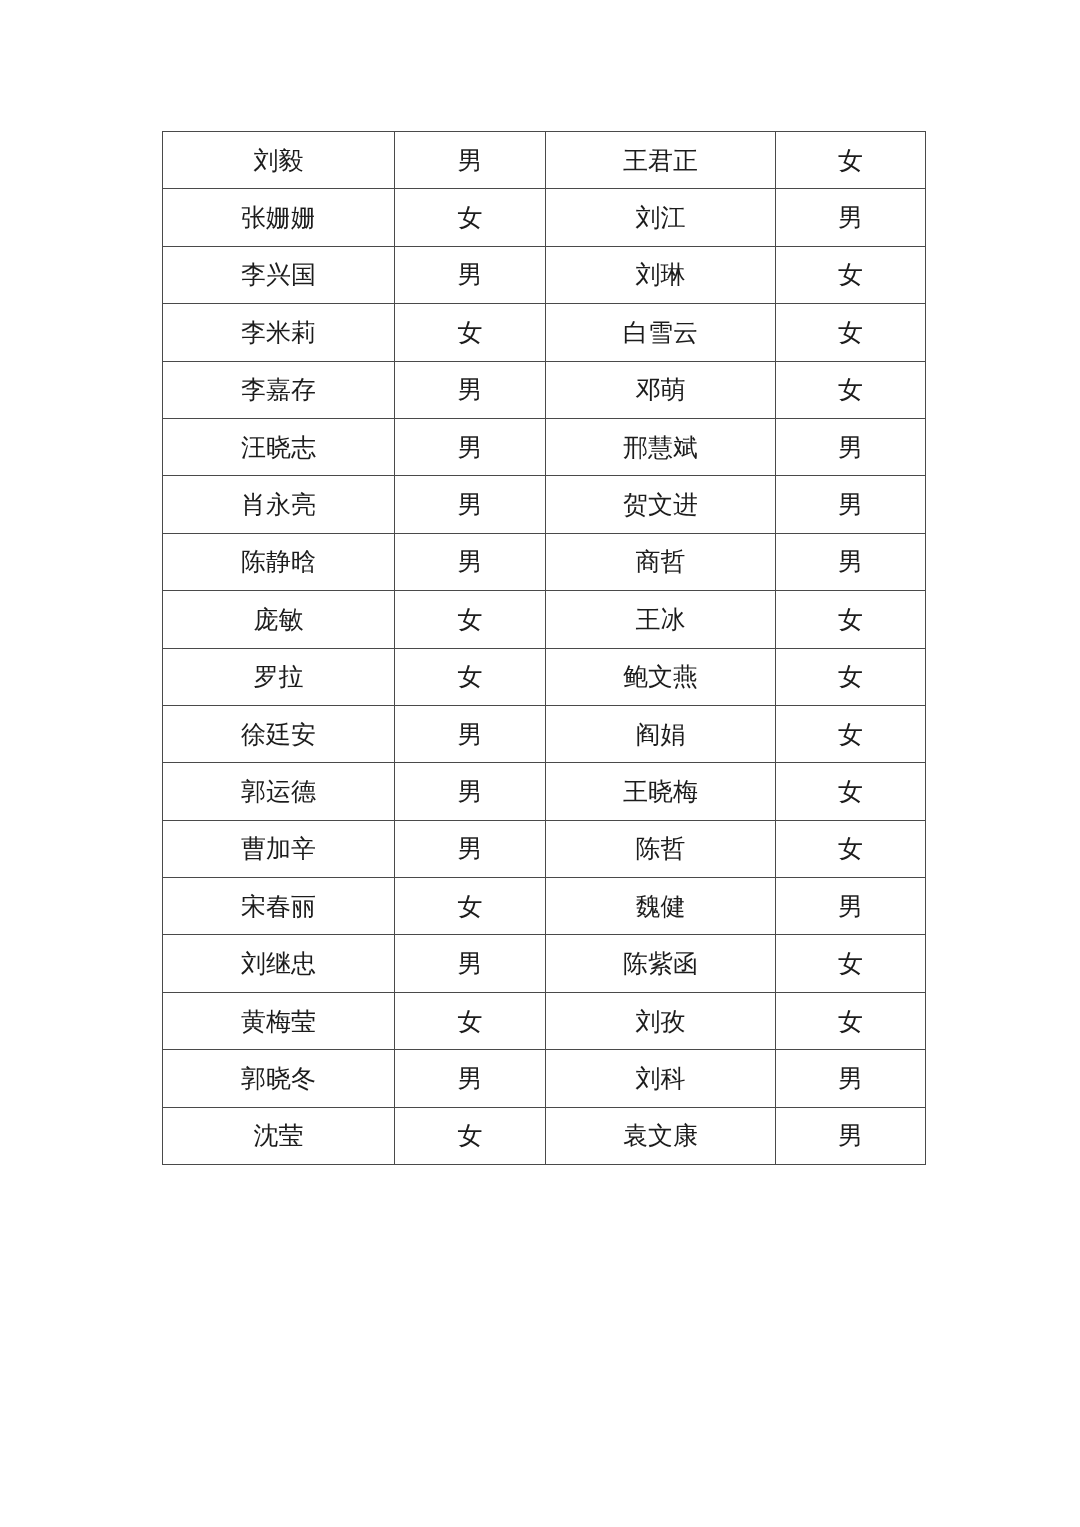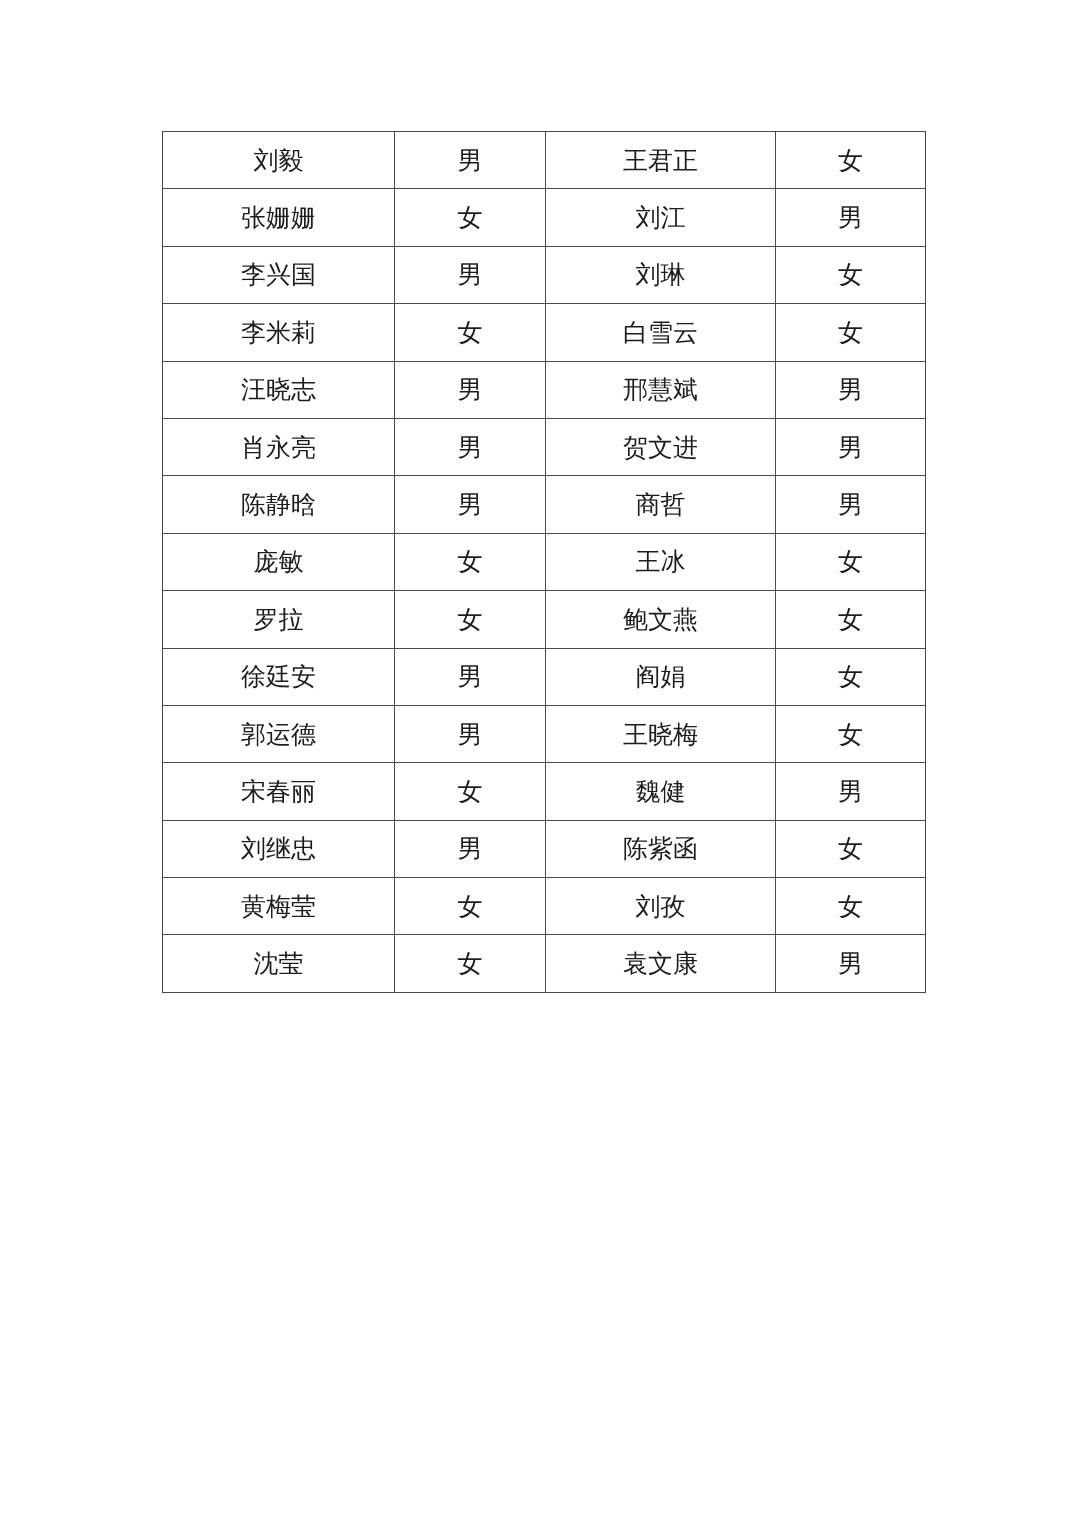--- a/index.html
+++ b/index.html
@@ -69,20 +69,26 @@
           <td>刘琳</td>
           <td>女</td>
         </tr>
         <tr>
           <td>李米莉</td>
           <td>女</td>
           <td>白雪云</td>
           <td>女</td>
         </tr>
         <tr>
+          <td>李嘉存</td>
+          <td>男</td>
+          <td>邓萌</td>
+          <td>女</td>
+        </tr>
+        <tr>
           <td>汪晓志</td>
           <td>男</td>
           <td>邢慧斌</td>
           <td>男</td>
         </tr>
         <tr>
           <td>肖永亮</td>
           <td>男</td>
           <td>贺文进</td>
           <td>男</td>
@@ -111,38 +117,50 @@
           <td>阎娟</td>
           <td>女</td>
         </tr>
         <tr>
           <td>郭运德</td>
           <td>男</td>
           <td>王晓梅</td>
           <td>女</td>
         </tr>
         <tr>
+          <td>曹加辛</td>
+          <td>男</td>
+          <td>陈哲</td>
+          <td>女</td>
+        </tr>
+        <tr>
           <td>宋春丽</td>
           <td>女</td>
           <td>魏健</td>
           <td>男</td>
         </tr>
         <tr>
           <td>刘继忠</td>
           <td>男</td>
           <td>陈紫函</td>
           <td>女</td>
         </tr>
         <tr>
           <td>黄梅莹</td>
           <td>女</td>
           <td>刘孜</td>
           <td>女</td>
         </tr>
         <tr>
+          <td>郭晓冬</td>
+          <td>男</td>
+          <td>刘科</td>
+          <td>男</td>
+        </tr>
+        <tr>
           <td>沈莹</td>
           <td>女</td>
           <td>袁文康</td>
           <td>男</td>
         </tr>
       </tbody>
   </table>
 </div>
 
 </body></html>

